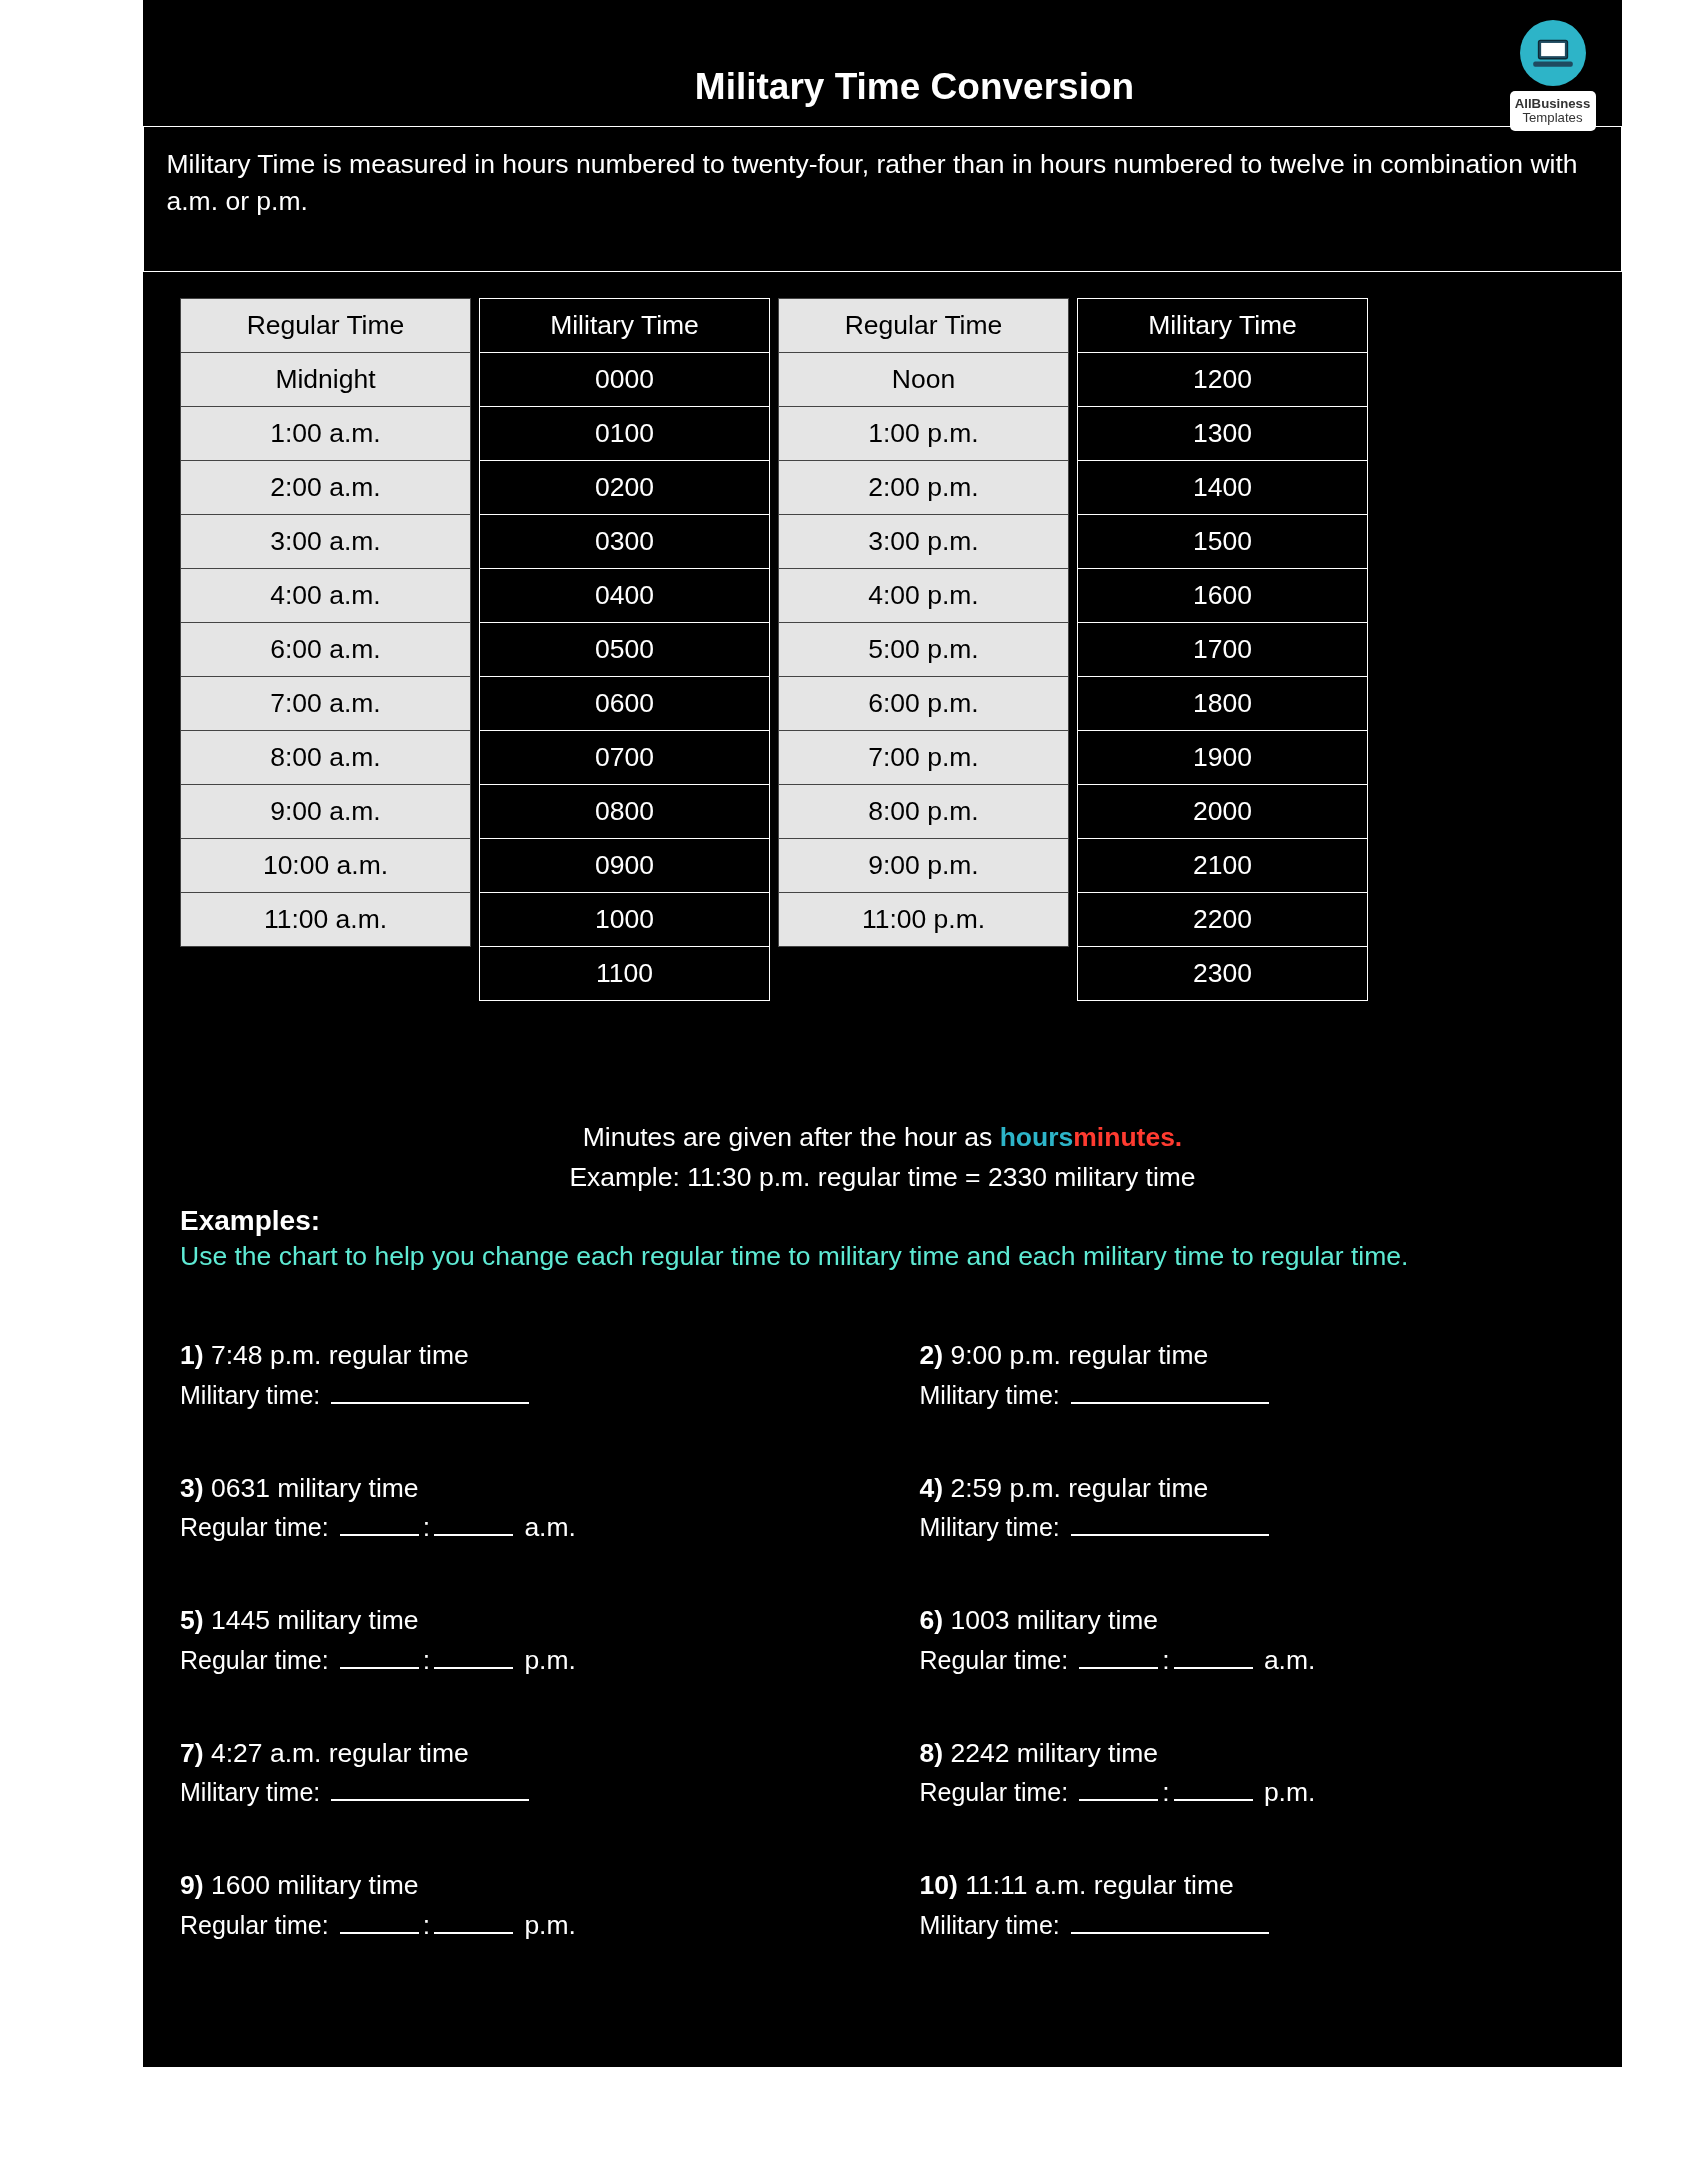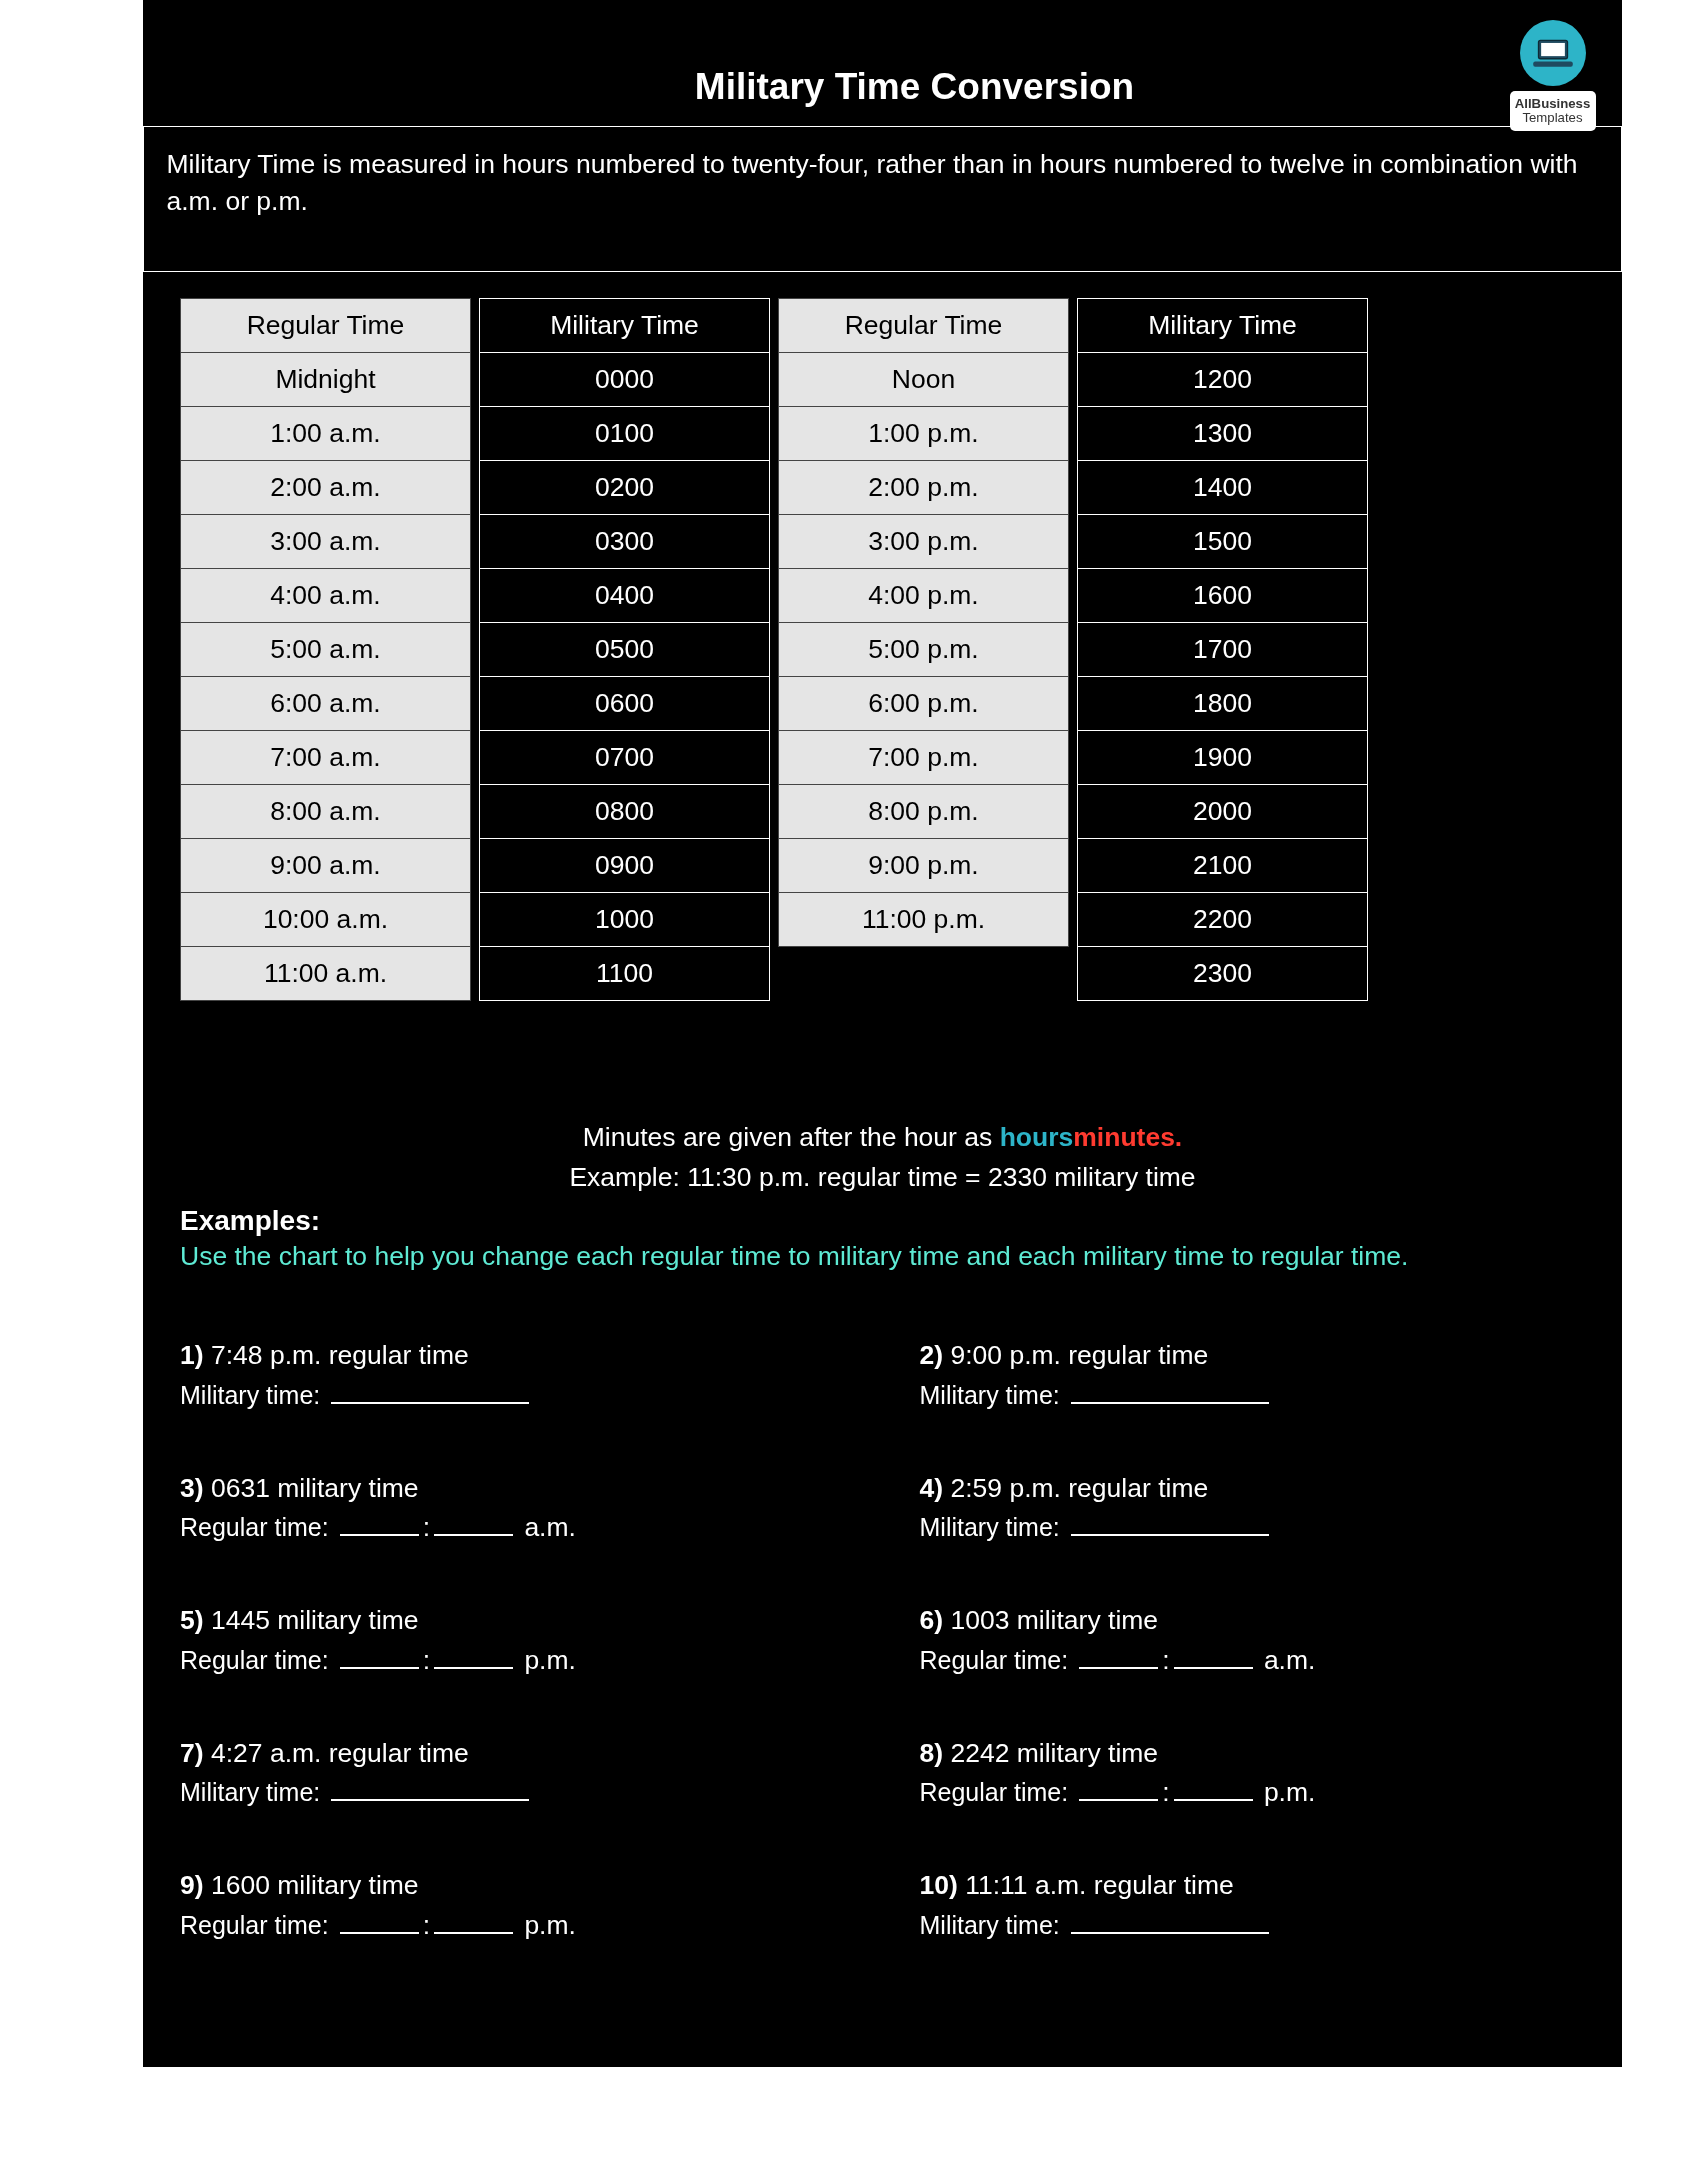--- a/index.html
+++ b/index.html
@@ -237,23 +237,20 @@
         <tr>
               <td>2:00 a.m.</td>
             </tr>
         <tr>
               <td>3:00 a.m.</td>
             </tr>
         <tr>
               <td>4:00 a.m.</td>
             </tr>
         <tr>
-              <td>5:00 a.m.</td>
-            </tr>
-        <tr>
               <td>6:00 a.m.</td>
             </tr>
         <tr>
               <td>7:00 a.m.</td>
             </tr>
         <tr>
               <td>8:00 a.m.</td>
             </tr>
         <tr>
               <td>9:00 a.m.</td>

